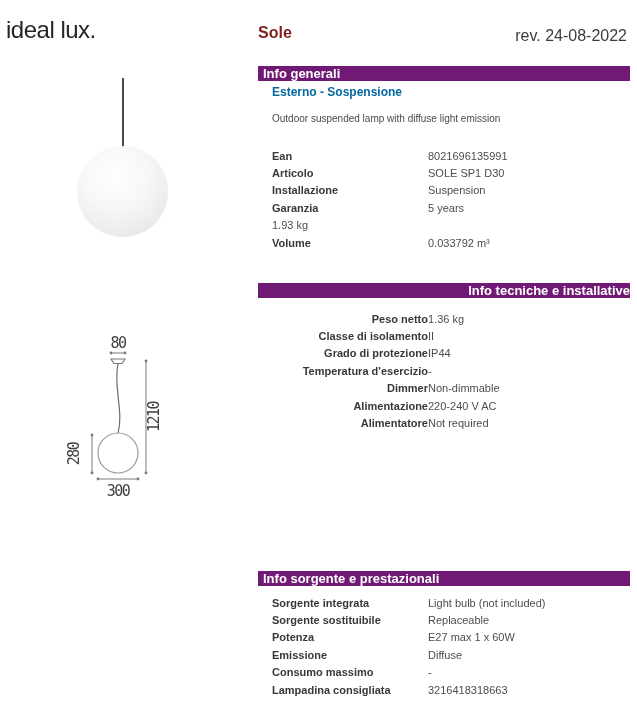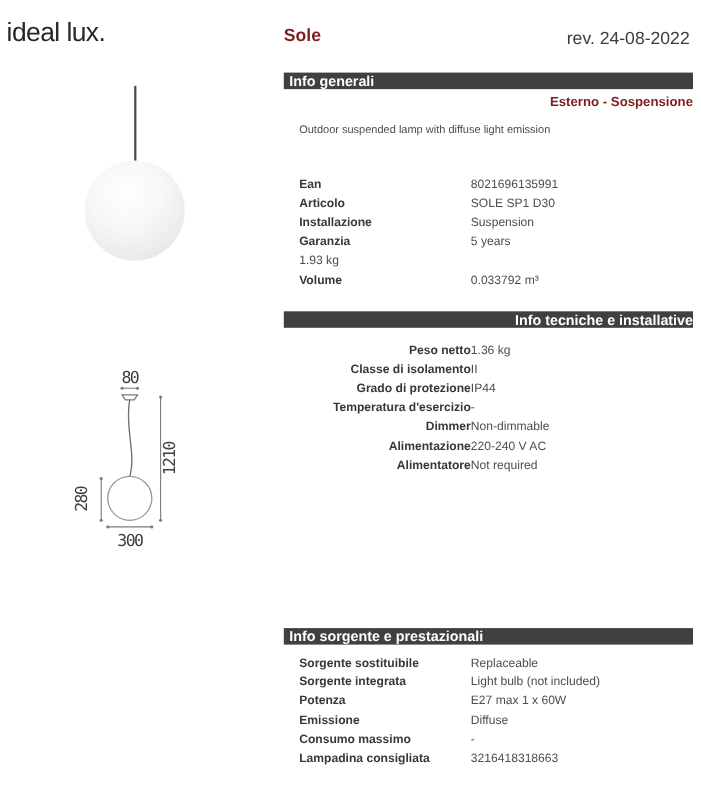--- a/index.html
+++ b/index.html
@@ -44,41 +44,41 @@
   .diagram { position: absolute; left: 58px; top: 332px; }
   .dim-text {
     font-family: "DejaVu Sans Mono", monospace;
     font-size: 15px; letter-spacing: -1.5px;
     fill: #3f3f3f;
   }
 
   
   .section { position: absolute; left: 258px; width: 372px; }
   .section-bar {
-    height: 15px; background: #404040;
+    height: 15px; background: #701a75;
     color: #ffffff; font-size: 13px; font-weight: bold;
     line-height: 15px; padding-left: 5px;
   }
   .subtitle {
     margin: 4px 0 0 14px;
-    font-size: 12px; font-weight: bold; color: #7f1d1d; text-align: right;
+    font-size: 12px; font-weight: bold; color: #0369a1;
   }
   .description {
     margin: 14px 0 0 14px;
     font-size: 10px; color: #4b4b4b;
   }
   .rows { padding-left: 14px; }
   .row { display: flex; height: 17.4px; align-items: center; }
   .row .lbl {
     width: 156px; flex: 0 0 156px;
     font-size: 11px; font-weight: bold; color: #383838;
   }
   .row .val { font-size: 11px; color: #4d4d4d; }
 
-  .rows-1 { margin-top: 35px; }
+  .rows-1 { margin-top: 23px; }
   .rows-2 { margin-top: 12px; }
   .rows-3 { margin-top: 8px; }
   .sec-1 { top: 66px; }
   .sec-2 { top: 283px; text-align: right; }
   .sec-3 { top: 571px; }
 </style>
 </head>
 <body>
 
 <div class="logo">ideal lux.</div>
@@ -181,28 +181,28 @@
       <span class="lbl">Alimentatore</span>
       <span class="val">Not required</span>
     </div>
   </div>
 </div>
 
 <div class="section sec-3">
   <div class="section-bar">Info sorgente e prestazionali</div>
   <div class="rows rows-3">
     <div class="row">
+      <span class="lbl">Sorgente integrata</span>
+      <span class="val">Light bulb (not included)</span>
+    </div>
+    <div class="row">
       <span class="lbl">Sorgente sostituibile</span>
       <span class="val">Replaceable</span>
     </div>
     <div class="row">
-      <span class="lbl">Sorgente integrata</span>
-      <span class="val">Light bulb (not included)</span>
-    </div>
-    <div class="row">
       <span class="lbl">Potenza</span>
       <span class="val">E27 max 1 x 60W</span>
     </div>
     <div class="row">
       <span class="lbl">Emissione</span>
       <span class="val">Diffuse</span>
     </div>
     <div class="row">
       <span class="lbl">Consumo massimo</span>
       <span class="val">-</span>

